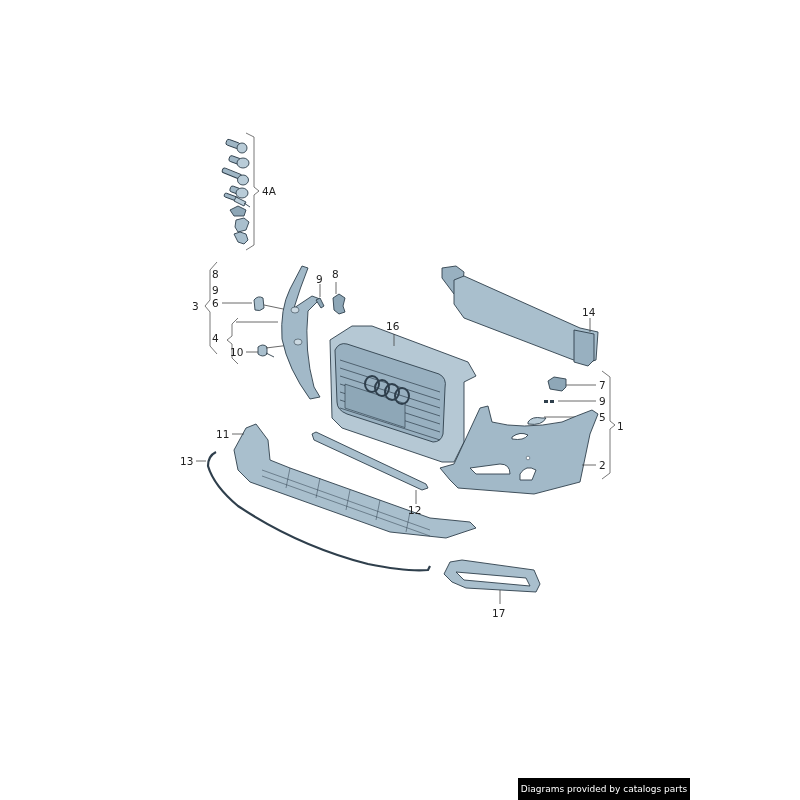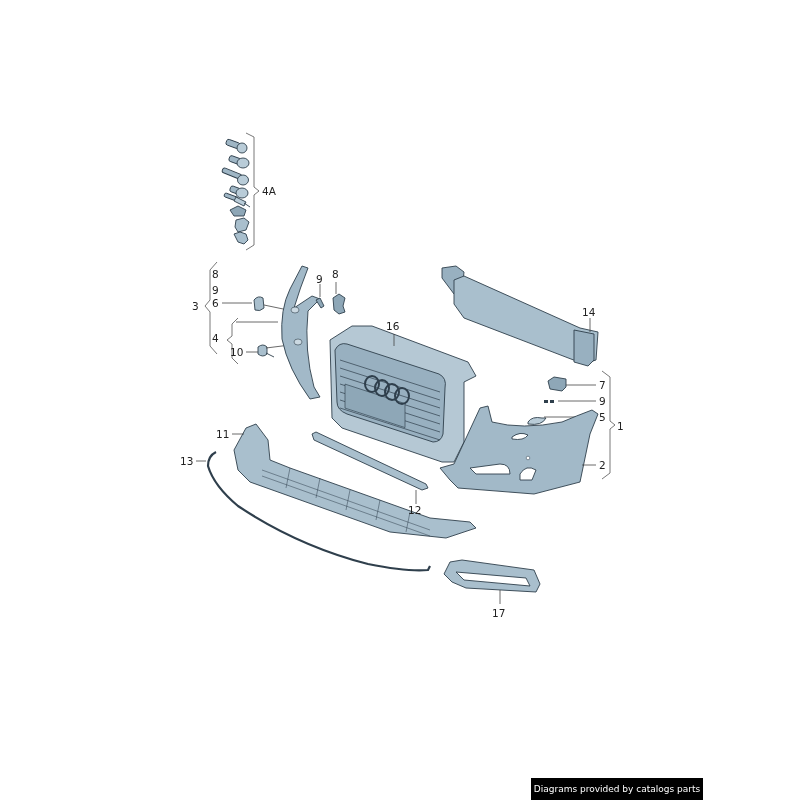--- a/index.html
+++ b/index.html
@@ -5,21 +5,21 @@
   html, body { margin:0; padding:0; background:#ffffff; }
   body { width:800px; height:800px; position:relative; overflow:hidden; font-family:"DejaVu Sans", sans-serif; }
   #canvas { position:absolute; left:0; top:0; width:800px; height:800px; }
   .lbl { font-family:"DejaVu Sans", sans-serif; font-size:10.5px; fill:#222; }
   .leader { stroke:#444; stroke-width:0.8; fill:none; }
   .brace { stroke:#555; stroke-width:0.8; fill:none; }
   .part { stroke:#2f3f4c; stroke-width:0.9; stroke-linejoin:round; }
   .footer {
     position:absolute; left:518px; top:778px; width:172px; height:22px;
     background:#000; color:#fff; font-family:"DejaVu Sans", sans-serif;
-    font-size:9px; line-height:22px; text-align:center;margin-left:13px;
+    font-size:9px; line-height:22px; text-align:center;
   }
 </style>
 </head>
 <body>
 
 <svg id="canvas" viewBox="0 0 800 800" xmlns="http://www.w3.org/2000/svg">
 
   <g>
 
     <g>

